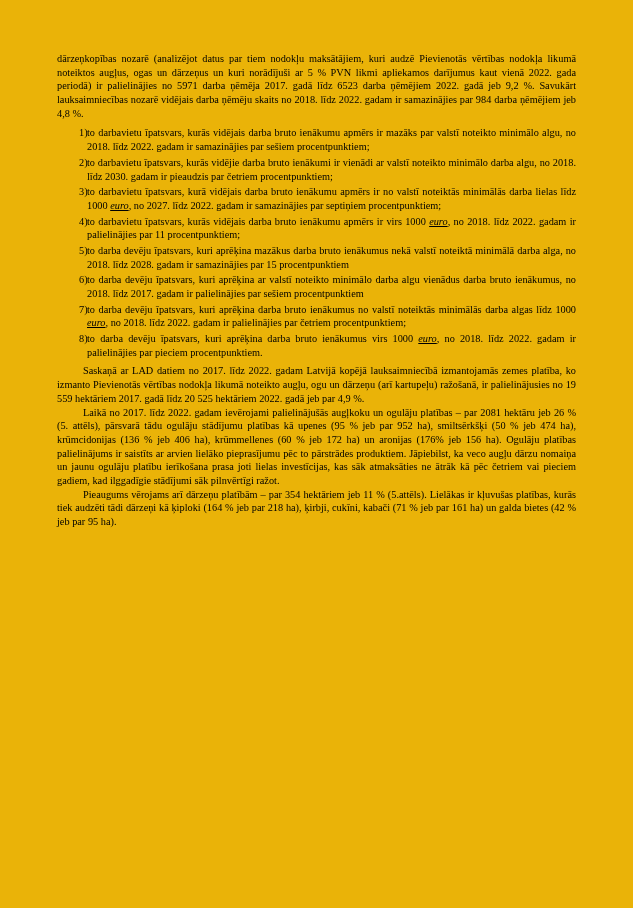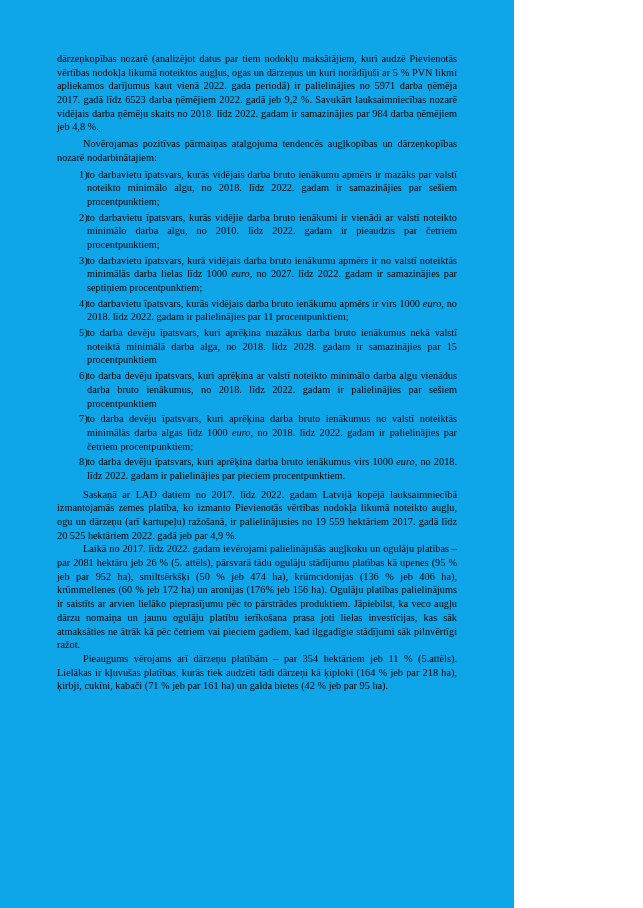--- a/index.html
+++ b/index.html
@@ -9,25 +9,25 @@
   }
   body {
     width: 643px;
     height: 908px;
     font-family: "Liberation Serif", serif;
     color: #000000;
     overflow: hidden;
   }
   .page {
     position: relative;
-    width: 514px;
+    width: 633px;
     height: 908px;
     box-sizing: border-box;
     padding: 52px 57px 0 57px;
-    background: #0ea5e9;
+    background: #eab308;
   }
   .para {
     font-size: 10.3px;
     line-height: 1.33;
     text-align: justify;
     text-justify: inter-word;
     margin: 0 0 0 0;
     hyphens: manual;
   }
   .para.indent {
@@ -51,59 +51,58 @@
     width: 30px;
     padding-left: 22px;
     box-sizing: border-box;
     text-align: left;
   }
   .list-text {
     flex: 1 1 auto;
     text-align: justify;
     text-justify: inter-word;
   }
-  .it { font-style: italic; }
+  .it { font-style: italic; text-decoration: underline; }
 </style>
 </head>
 <body>
 
 <div class="page">
 
   <p class="para">dārzeņkopības nozarē (analizējot datus par tiem nodokļu maksātājiem, kuri audzē Pievienotās vērtības nodokļa likumā noteiktos augļus, ogas un dārzeņus un kuri norādījuši ar 5 % PVN likmi apliekamos darījumus kaut vienā 2022. gada periodā) ir palielinājies no 5971 darba ņēmēja 2017. gadā līdz 6523 darba ņēmējiem 2022. gadā jeb 9,2 %. Savukārt lauksaimniecības nozarē vidējais darba ņēmēju skaits no 2018. līdz 2022. gadam ir samazinājies par 984 darba ņēmējiem jeb 4,8 %.</p>
 
   <div class="gap-sm"></div>
 
-  <p class="para indent">Novērojamas pozitīvas pārmaiņas atalgojuma tendencēs augļkopības un dārzeņkopības nozarē nodarbinātajiem:</p>
 
   <div class="gap-sm"></div>
 
   <ul class="list" id="numbered-list">
       <li class="list-item">
         <span class="list-marker">1)</span>
         <span class="list-text"><span>to darbavietu īpatsvars, kurās vidējais darba bruto ienākumu apmērs ir mazāks par valstī noteikto minimālo algu, no 2018. līdz 2022. gadam ir samazinājies par sešiem procentpunktiem;</span></span>
       </li>
       <li class="list-item">
         <span class="list-marker">2)</span>
-        <span class="list-text"><span>to darbavietu īpatsvars, kurās vidējie darba bruto ienākumi ir vienādi ar valstī noteikto minimālo darba algu, no 2010. līdz 2022. gadam ir pieaudzis par četriem procentpunktiem;</span></span>
+        <span class="list-text"><span>to darbavietu īpatsvars, kurās vidējie darba bruto ienākumi ir vienādi ar valstī noteikto minimālo darba algu, no 2018. līdz 2030. gadam ir pieaudzis par četriem procentpunktiem;</span></span>
       </li>
       <li class="list-item">
         <span class="list-marker">3)</span>
         <span class="list-text"><span>to darbavietu īpatsvars, kurā vidējais darba bruto ienākumu apmērs ir no valstī noteiktās minimālās darba lielas līdz 1000 </span><span class="it">euro</span><span>, no 2027. līdz 2022. gadam ir samazinājies par septiņiem procentpunktiem;</span></span>
       </li>
       <li class="list-item">
         <span class="list-marker">4)</span>
         <span class="list-text"><span>to darbavietu īpatsvars, kurās vidējais darba bruto ienākumu apmērs ir virs 1000 </span><span class="it">euro</span><span>, no 2018. līdz 2022. gadam ir palielinājies par 11 procentpunktiem;</span></span>
       </li>
       <li class="list-item">
         <span class="list-marker">5)</span>
         <span class="list-text"><span>to darba devēju īpatsvars, kuri aprēķina mazākus darba bruto ienākumus nekā valstī noteiktā minimālā darba alga, no 2018. līdz 2028. gadam ir samazinājies par 15 procentpunktiem</span></span>
       </li>
       <li class="list-item">
         <span class="list-marker">6)</span>
-        <span class="list-text"><span>to darba devēju īpatsvars, kuri aprēķina ar valstī noteikto minimālo darba algu vienādus darba bruto ienākumus, no 2018. līdz 2022. gadam ir palielinājies par sešiem procentpunktiem</span></span>
+        <span class="list-text"><span>to darba devēju īpatsvars, kuri aprēķina ar valstī noteikto minimālo darba algu vienādus darba bruto ienākumus, no 2018. līdz 2017. gadam ir palielinājies par sešiem procentpunktiem</span></span>
       </li>
       <li class="list-item">
         <span class="list-marker">7)</span>
         <span class="list-text"><span>to darba devēju īpatsvars, kuri aprēķina darba bruto ienākumus no valstī noteiktās minimālās darba algas līdz 1000 </span><span class="it">euro</span><span>, no 2018. līdz 2022. gadam ir palielinājies par četriem procentpunktiem;</span></span>
       </li>
       <li class="list-item">
         <span class="list-marker">8)</span>
         <span class="list-text"><span>to darba devēju īpatsvars, kuri aprēķina darba bruto ienākumus virs 1000 </span><span class="it">euro</span><span>, no 2018. līdz 2022. gadam ir palielinājies par pieciem procentpunktiem.</span></span>
       </li>
     </ul>

